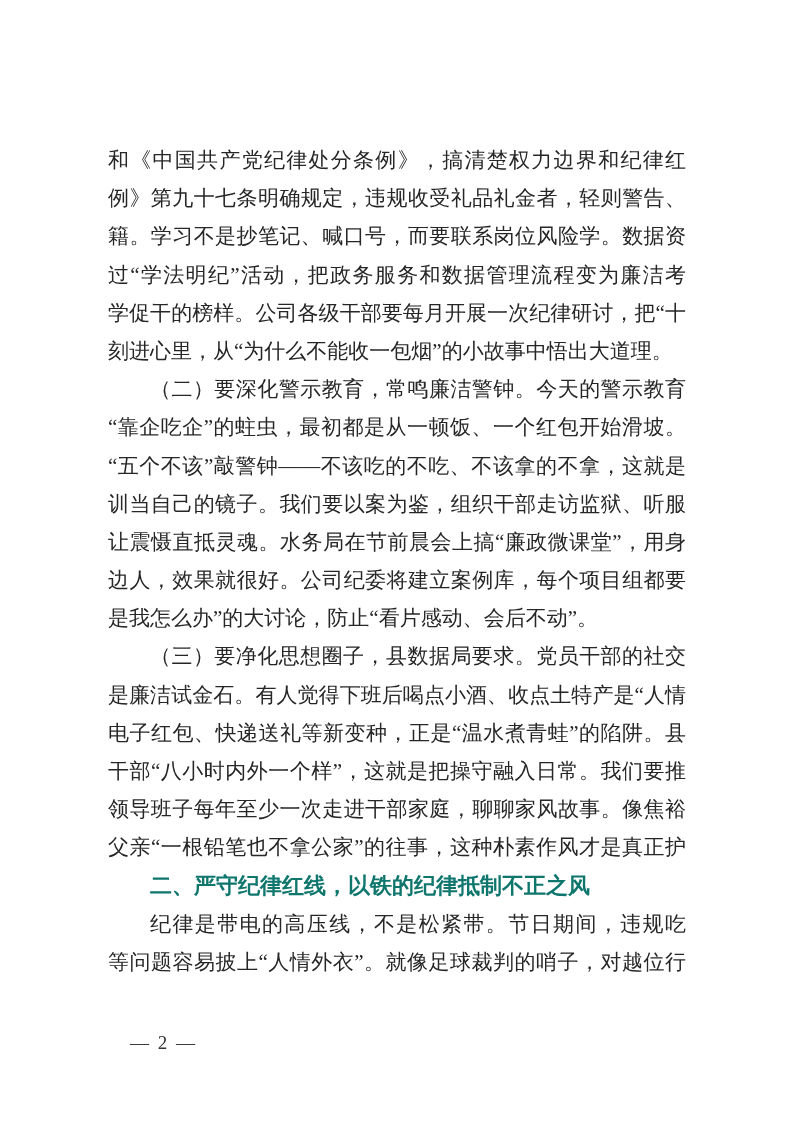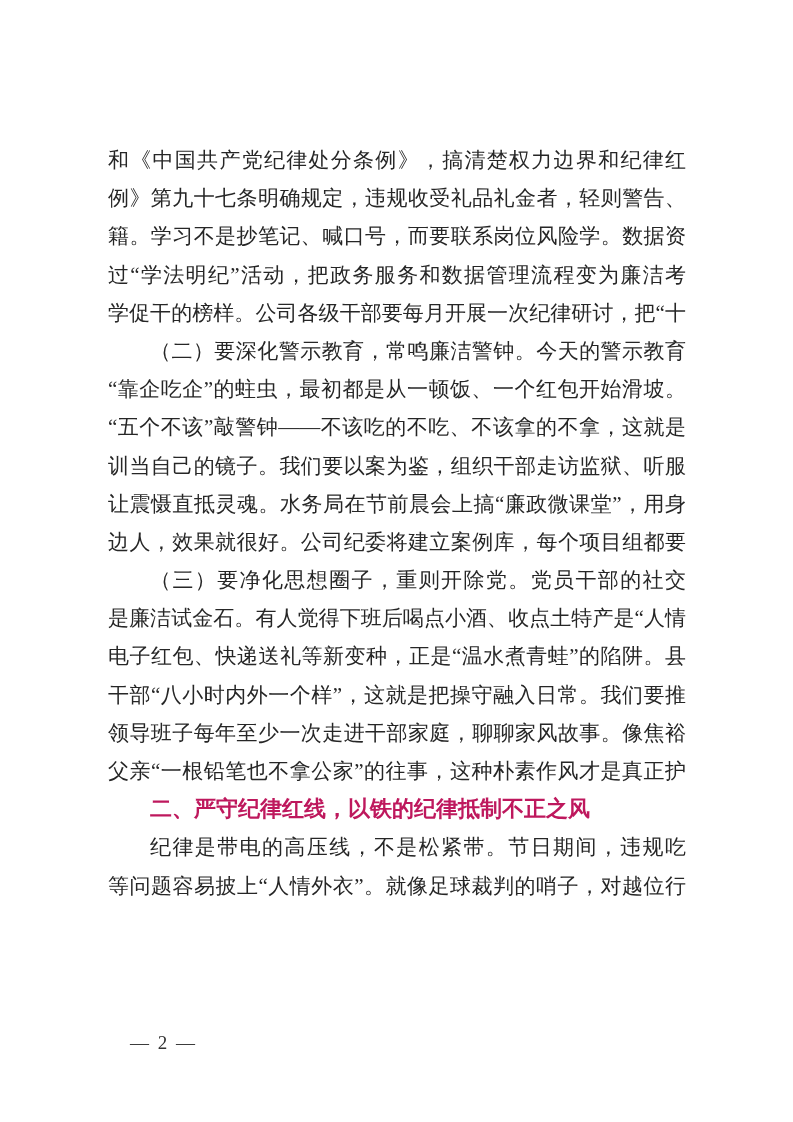--- a/index.html
+++ b/index.html
@@ -36,21 +36,21 @@
   .line.indent {
     padding-left: 42px;
   }
   .lead {
     font-weight: normal;
   }
   .heading {
     font-size: 22px;
     font-weight: bold;
     font-family: "Liberation Sans", "DejaVu Sans", sans-serif;
-    color: #be185d;
+    color: #0f766e;
     padding-left: 42px;
     height: 38.2px;
     line-height: 38.2px;
   }
   .footer {
     position: absolute;
     left: 130px;
     top: 1031px;
     font-size: 19px;
     line-height: 24px;
@@ -63,33 +63,35 @@
 
 <div class="page">
   <div class="textblock">
 
     <div class="para">
       <div class="line">和《中国共产党纪律处分条例》，搞清楚权力边界和纪律红线。比如《条</div>
       <div class="line">例》第九十七条明确规定，违规收受礼品礼金者，轻则警告、重则开除党</div>
       <div class="line">籍。学习不是抄笔记、喊口号，而要联系岗位风险学。数据资源管理局通</div>
       <div class="line">过“学法明纪”活动，把政务服务和数据管理流程变为廉洁考场，这就是以</div>
       <div class="line">学促干的榜样。公司各级干部要每月开展一次纪律研讨，把“十五个严禁”</div>
+      <div class="line last">刻进心里，从“为什么不能收一包烟”的小故事中悟出大道理。</div>
     </div>
 
     <div class="para">
       <div class="line indent"><span class="lead">（二）要深化警示教育，常鸣廉洁警钟。</span><span>今天的警示教育片里，那些</span></div>
       <div class="line">“靠企吃企”的蛀虫，最初都是从一顿饭、一个红包开始滑坡。防控中心用</div>
       <div class="line">“五个不该”敲警钟——不该吃的不吃、不该拿的不拿，这就是把别人的教</div>
       <div class="line">训当自己的镜子。我们要以案为鉴，组织干部走访监狱、听服刑人员忏悔，</div>
       <div class="line">让震慑直抵灵魂。水务局在节前晨会上搞“廉政微课堂”，用身边事教育身</div>
       <div class="line">边人，效果就很好。公司纪委将建立案例库，每个项目组都要开展“如果</div>
+      <div class="line last">是我怎么办”的大讨论，防止“看片感动、会后不动”。</div>
     </div>
 
     <div class="para">
-      <div class="line indent"><span class="lead">（三）要净化思想圈子，重则开除党。</span><span>党员干部的社交圈、生活圈</span></div>
+      <div class="line indent"><span class="lead">（三）要净化思想圈子，县数据局要求。</span><span>党员干部的社交圈、生活圈</span></div>
       <div class="line">是廉洁试金石。有人觉得下班后喝点小酒、收点土特产是“人情往来”，但</div>
       <div class="line">电子红包、快递送礼等新变种，正是“温水煮青蛙”的陷阱。县数据局要求</div>
       <div class="line">干部“八小时内外一个样”，这就是把操守融入日常。我们要推广“廉洁家访”，</div>
       <div class="line">领导班子每年至少一次走进干部家庭，聊聊家风故事。像焦裕禄女儿回忆</div>
       <div class="line last">父亲“一根铅笔也不拿公家”的往事，这种朴素作风才是真正护身符。</div>
     </div>
 
     <div class="heading">二、严守纪律红线，以铁的纪律抵制不正之风</div>
 
     <div class="para">

